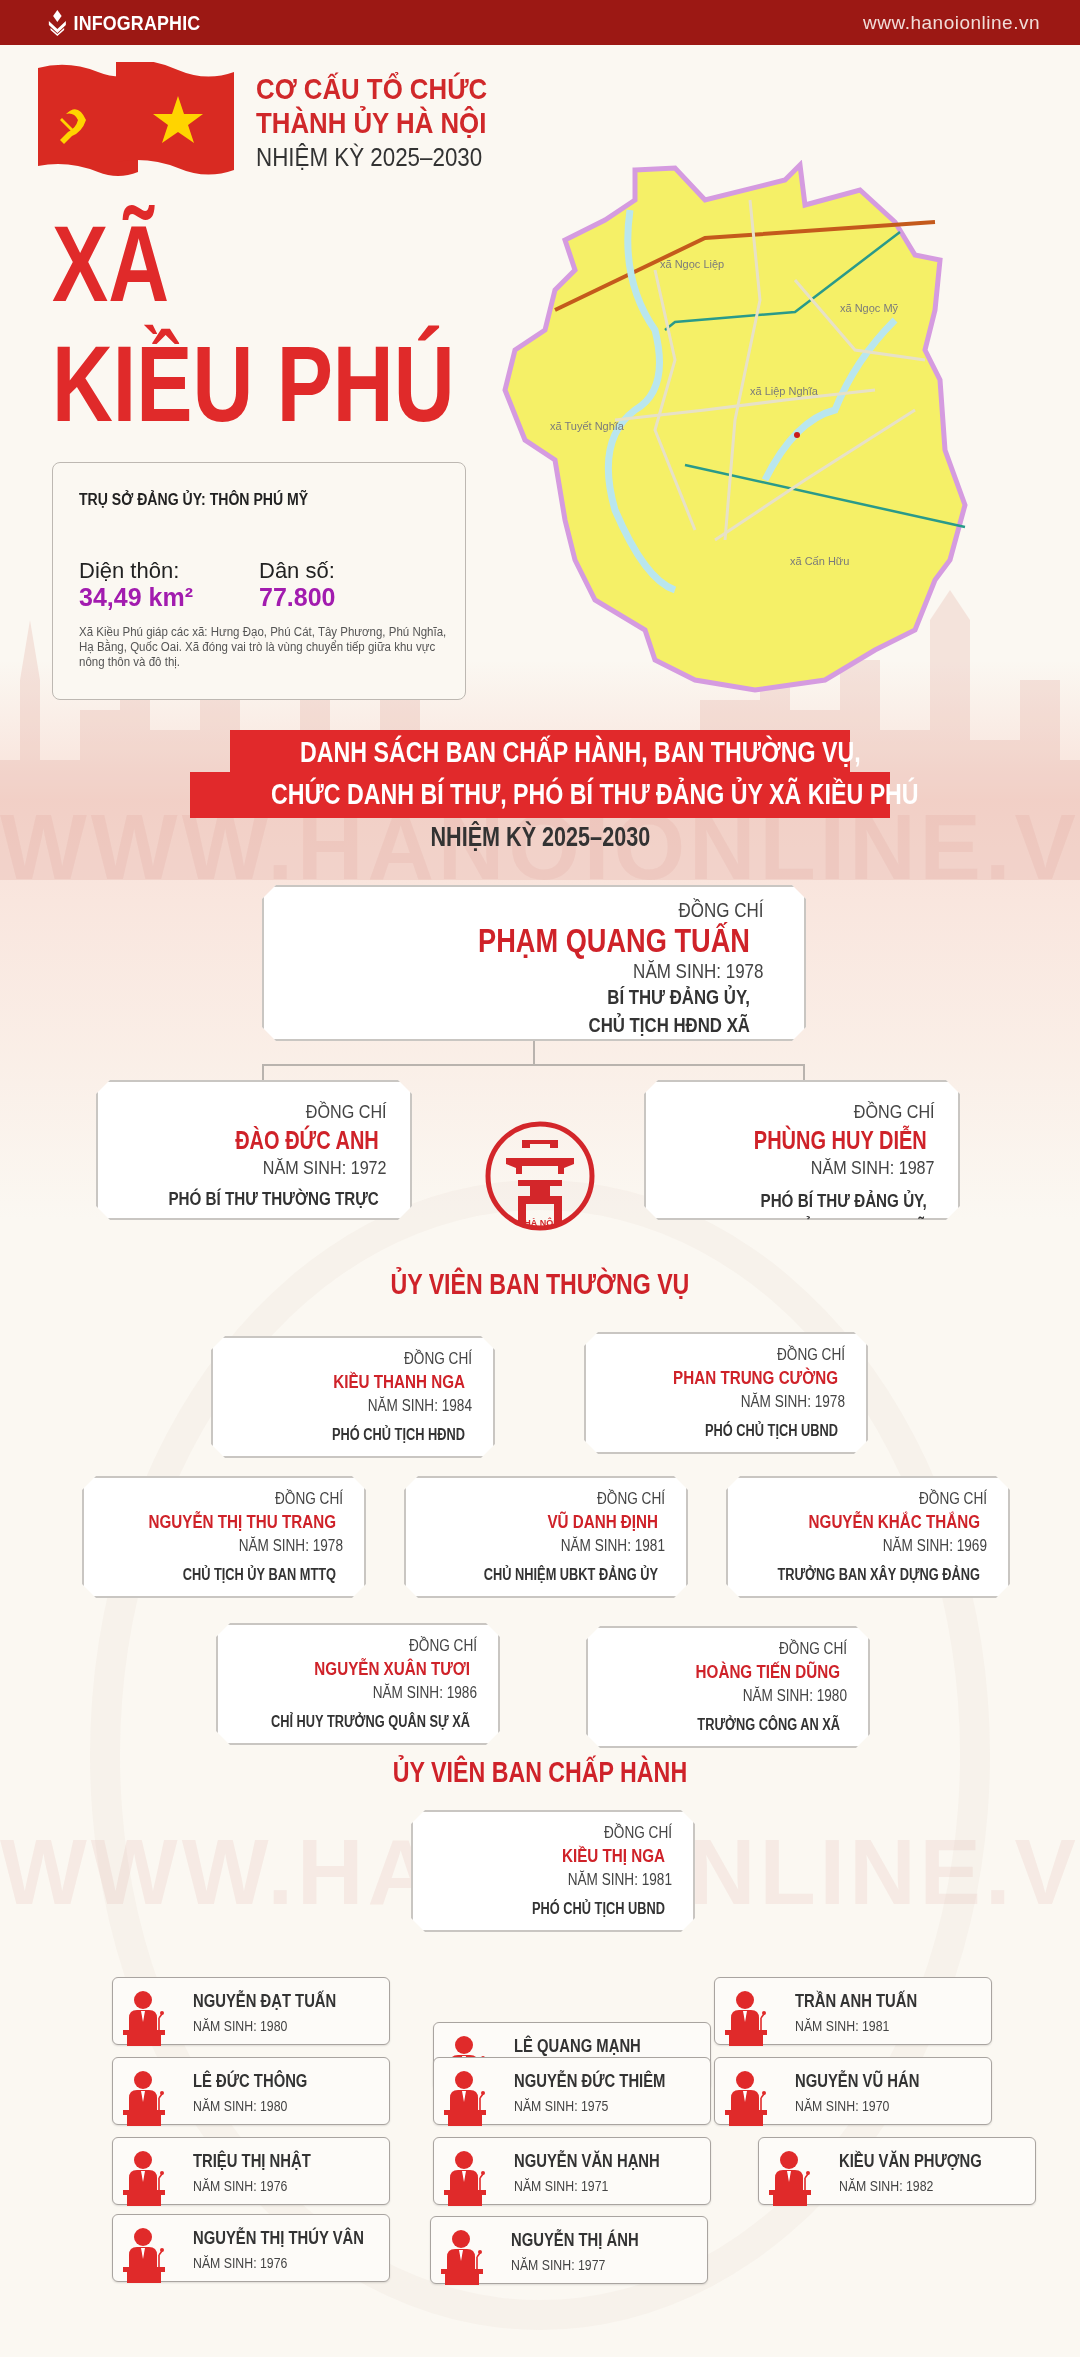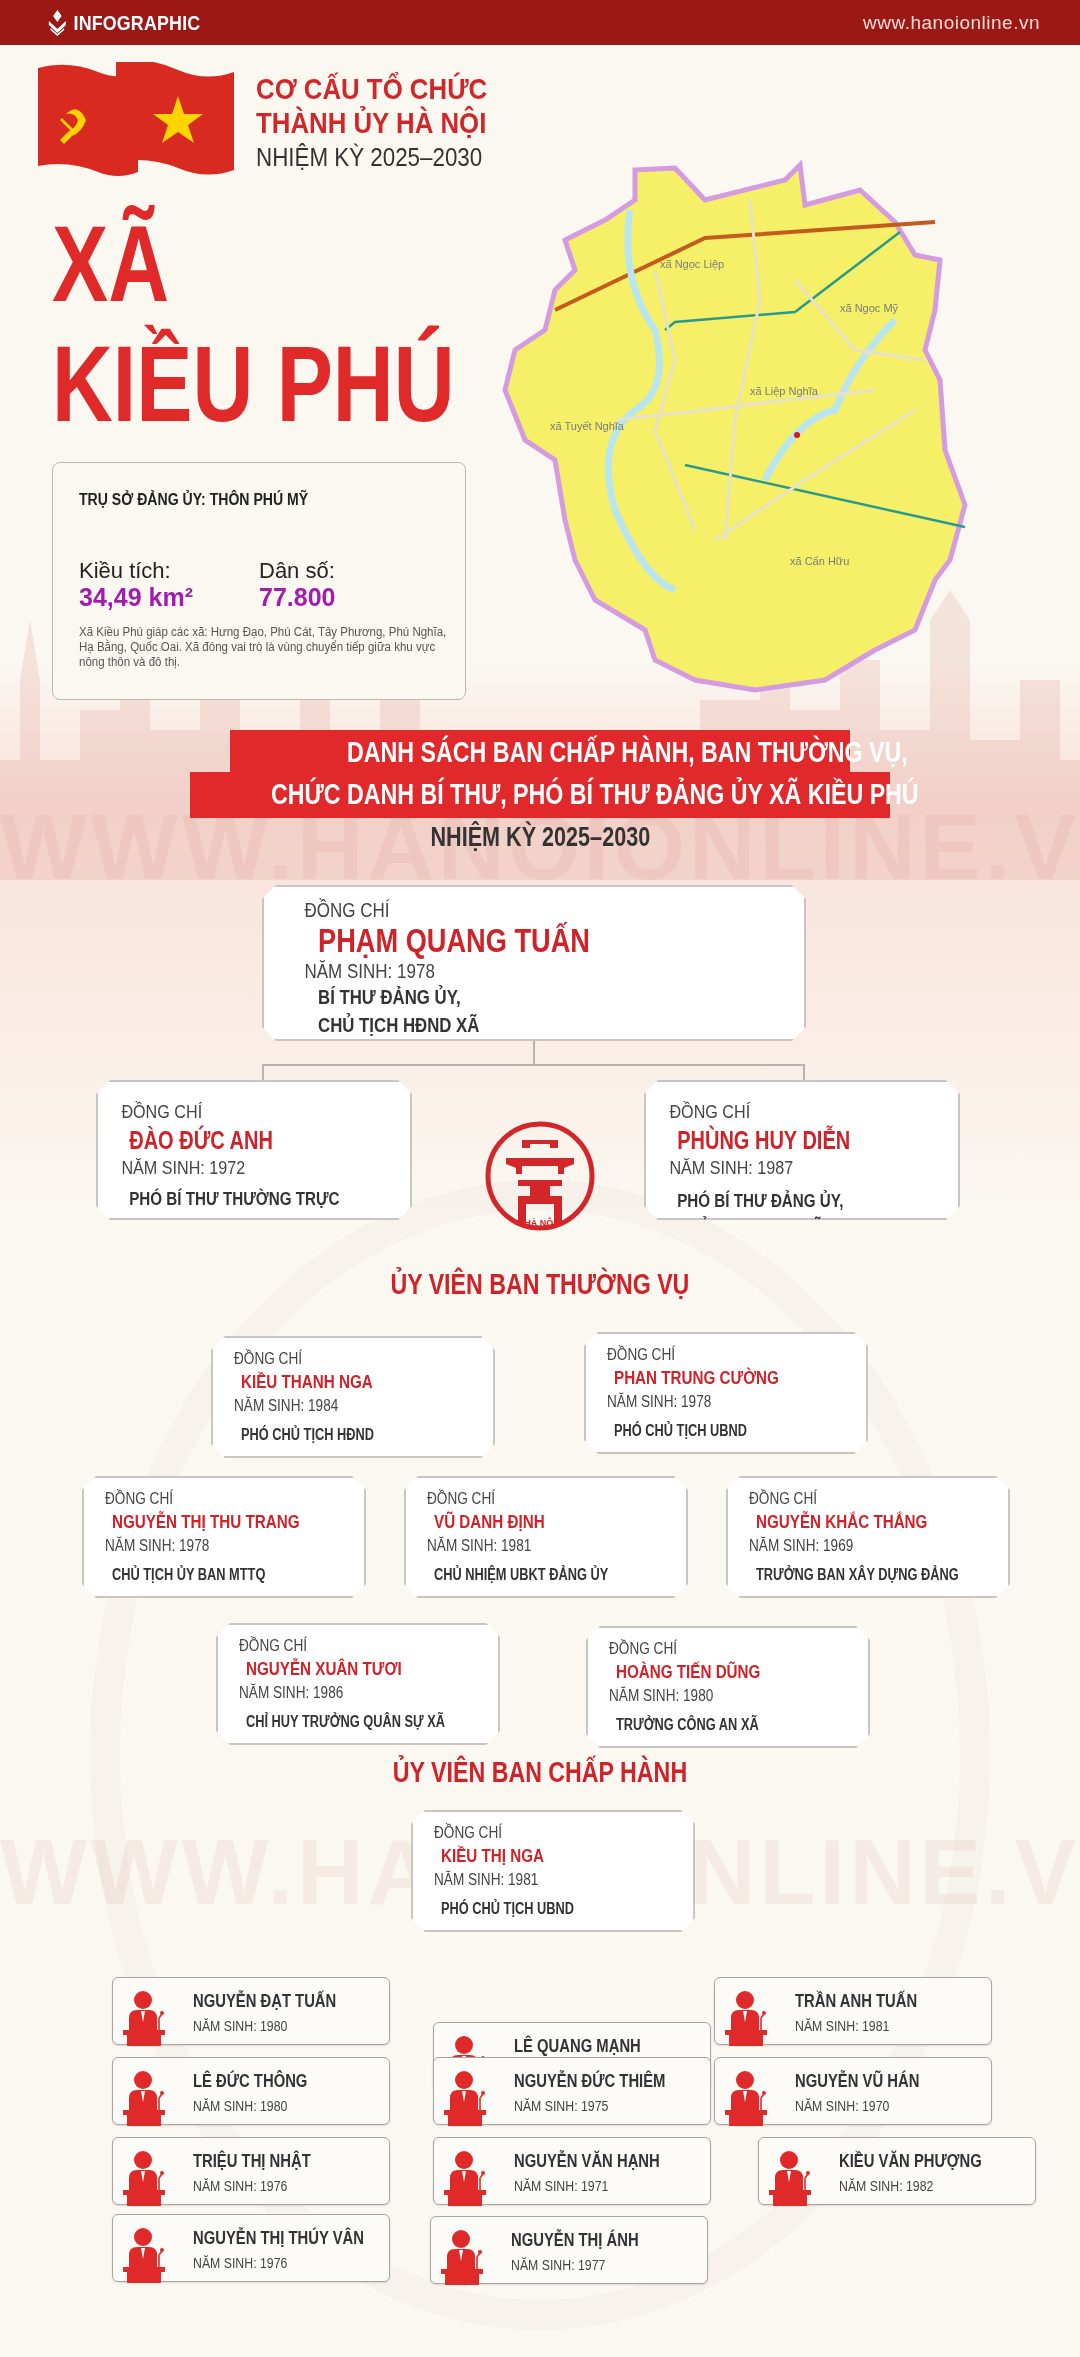--- a/index.html
+++ b/index.html
@@ -56,28 +56,28 @@
 
   .map { position: absolute; left: 495px; top: 160px; width: 480px; height: 540px; }
 
   
   .banner { position: absolute; left: 0; top: 730px; width: 1080px; }
   .banner-line {
     background: #e1292b; color: #fff; font-weight: bold; font-size: 29px; line-height: 44px;
     text-align: center; margin: 0 auto; white-space: nowrap;
   }
   .banner-line span { display: inline-block; transform: scaleX(0.8); }
-  .banner-line.l1 { width: 620px; height: 42px; margin-top: 0; padding-left: 47px; }
+  .banner-line.l1 { width: 620px; height: 42px; margin-top: 0; }
   .banner-line.l2 { width: 700px; height: 46px; }
   .term-sub { position: absolute; top: 822px; left: 0; width: 1080px; text-align: center; font-weight: bold; font-size: 27px; color: #333; }
   .term-sub span { display: inline-block; transform: scaleX(0.8); }
 
   
   .card {
-    position: absolute; background: #ffffff; text-align: left;
+    position: absolute; background: #ffffff; text-align: right;
     border: 2px solid #c9c6c2;
     --r: 14px;
     clip-path: polygon(0 var(--r), var(--r) 0, calc(100% - var(--r)) 0, 100% var(--r), 100% calc(100% - var(--r)), calc(100% - var(--r)) 100%, var(--r) 100%, 0 calc(100% - var(--r)));
     box-shadow: 0 1px 3px rgba(0,0,0,0.08);
   }
   .card .c-label { color: #444; font-size: 17px; transform: scaleX(0.85); }
   .card .c-name { color: #cf2229; font-weight: bold; font-size: 22px; transform: scaleX(0.8); white-space: nowrap; }
   .card .c-birth { color: #444; font-size: 17px; transform: scaleX(0.85); }
   .card .c-role { color: #333; font-weight: bold; font-size: 17px; transform: scaleX(0.8); white-space: nowrap; line-height: 26px; }
 
@@ -156,21 +156,21 @@
 
 <div class="big-name">
   <span class="l1">XÃ</span>
   <span class="l2">KIỀU PHÚ</span>
 </div>
 
 <div class="infobox">
   <div class="hq">TRỤ SỞ ĐẢNG ỦY: THÔN PHÚ MỸ</div>
   <div class="stats">
     <div class="stat">
-      <div class="stat-label">Kiều tích:</div>
+      <div class="stat-label">Diện thôn:</div>
       <div class="stat-val">34,49 km²</div>
     </div>
     <div class="stat">
       <div class="stat-label">Dân số:</div>
       <div class="stat-val">77.800</div>
     </div>
   </div>
   <div class="infobox-desc">Xã Kiều Phú giáp các xã: Hưng Đạo, Phú Cát, Tây Phương, Phú Nghĩa, Hạ Bằng, Quốc Oai. Xã đóng vai trò là vùng chuyển tiếp giữa khu vực nông thôn và đô thị.</div>
 </div>
 

